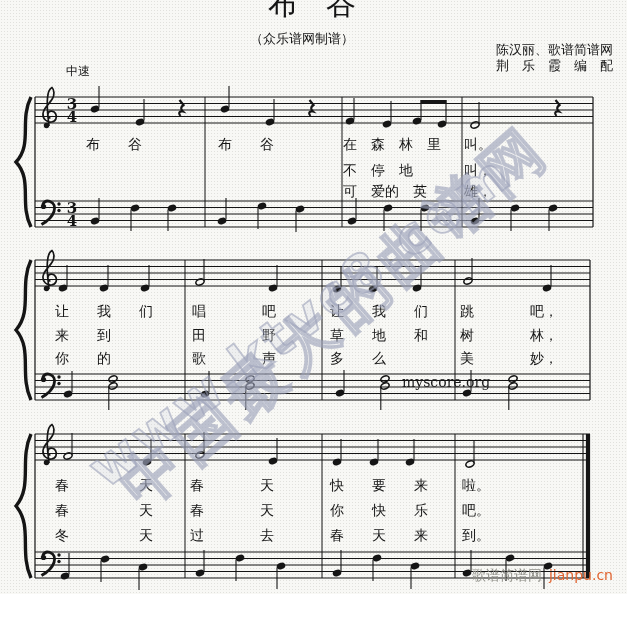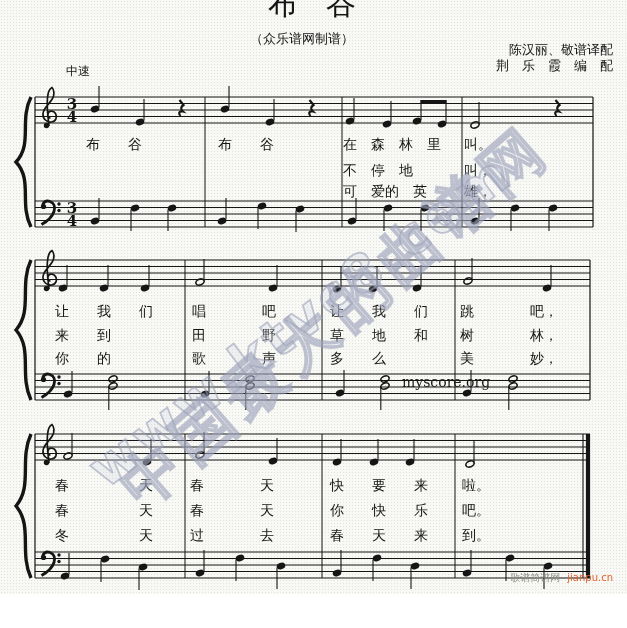--- a/index.html
+++ b/index.html
@@ -16,33 +16,33 @@
   #credits{position:absolute;top:42px;right:14px;text-align:right;font-size:13px;line-height:15.5px;z-index:3;}
   #notation{position:absolute;left:0;top:0;z-index:2;}
   .lyric{position:absolute;font-size:14px;white-space:pre;color:#161616;z-index:3;}
   #myscore{position:absolute;left:402px;top:374px;font-size:14px;font-weight:normal;
     font-family:"DejaVu Serif",serif;color:#1b1b1b;z-index:4;}
   .wm{position:absolute;white-space:nowrap;font-weight:bold;pointer-events:none;z-index:6;
     color:rgba(205,208,222,0.22);-webkit-text-stroke:1.8px rgba(150,154,180,0.55);
     transform-origin:0 50%;font-family:"DejaVu Sans",sans-serif;}
   #wm-url{left:95px;top:445px;font-size:52px;letter-spacing:4px;transform:rotate(-37deg);}
   #wm-cn{left:130px;top:455px;font-size:60px;letter-spacing:8px;transform:rotate(-41deg);}
-  #footer{position:absolute;right:14px;bottom:9px;font-size:10px;z-index:4;}
+  #footer{position:absolute;right:14px;bottom:9px;font-size:14px;z-index:4;}
   #footer .site{color:#8f8f88;margin-right:7px;}
   #footer .url{color:#e0632f;}
 </style>
 </head>
 <body>
 
 <div id="page">
   <div id="title">布谷</div>
   <div id="subtitle">（众乐谱网制谱）</div>
   <div id="tempo">中速</div>
   <div id="credits">
-    <div>陈汉丽、敬谱译配</div>
+    <div>陈汉丽、歌谱简谱网</div>
     <div>荆　乐　霞　编　配</div>
   </div>
 
   <svg id="notation" width="627" height="628">
       <g>
         <line x1="35" y1="97" x2="593" y2="97" stroke="#151515" stroke-width="1"></line>
         <line x1="35" y1="201" x2="593" y2="201" stroke="#151515" stroke-width="1"></line>
         <line x1="35" y1="103.5" x2="593" y2="103.5" stroke="#151515" stroke-width="1"></line>
         <line x1="35" y1="207.5" x2="593" y2="207.5" stroke="#151515" stroke-width="1"></line>
         <line x1="35" y1="110" x2="593" y2="110" stroke="#151515" stroke-width="1"></line>

